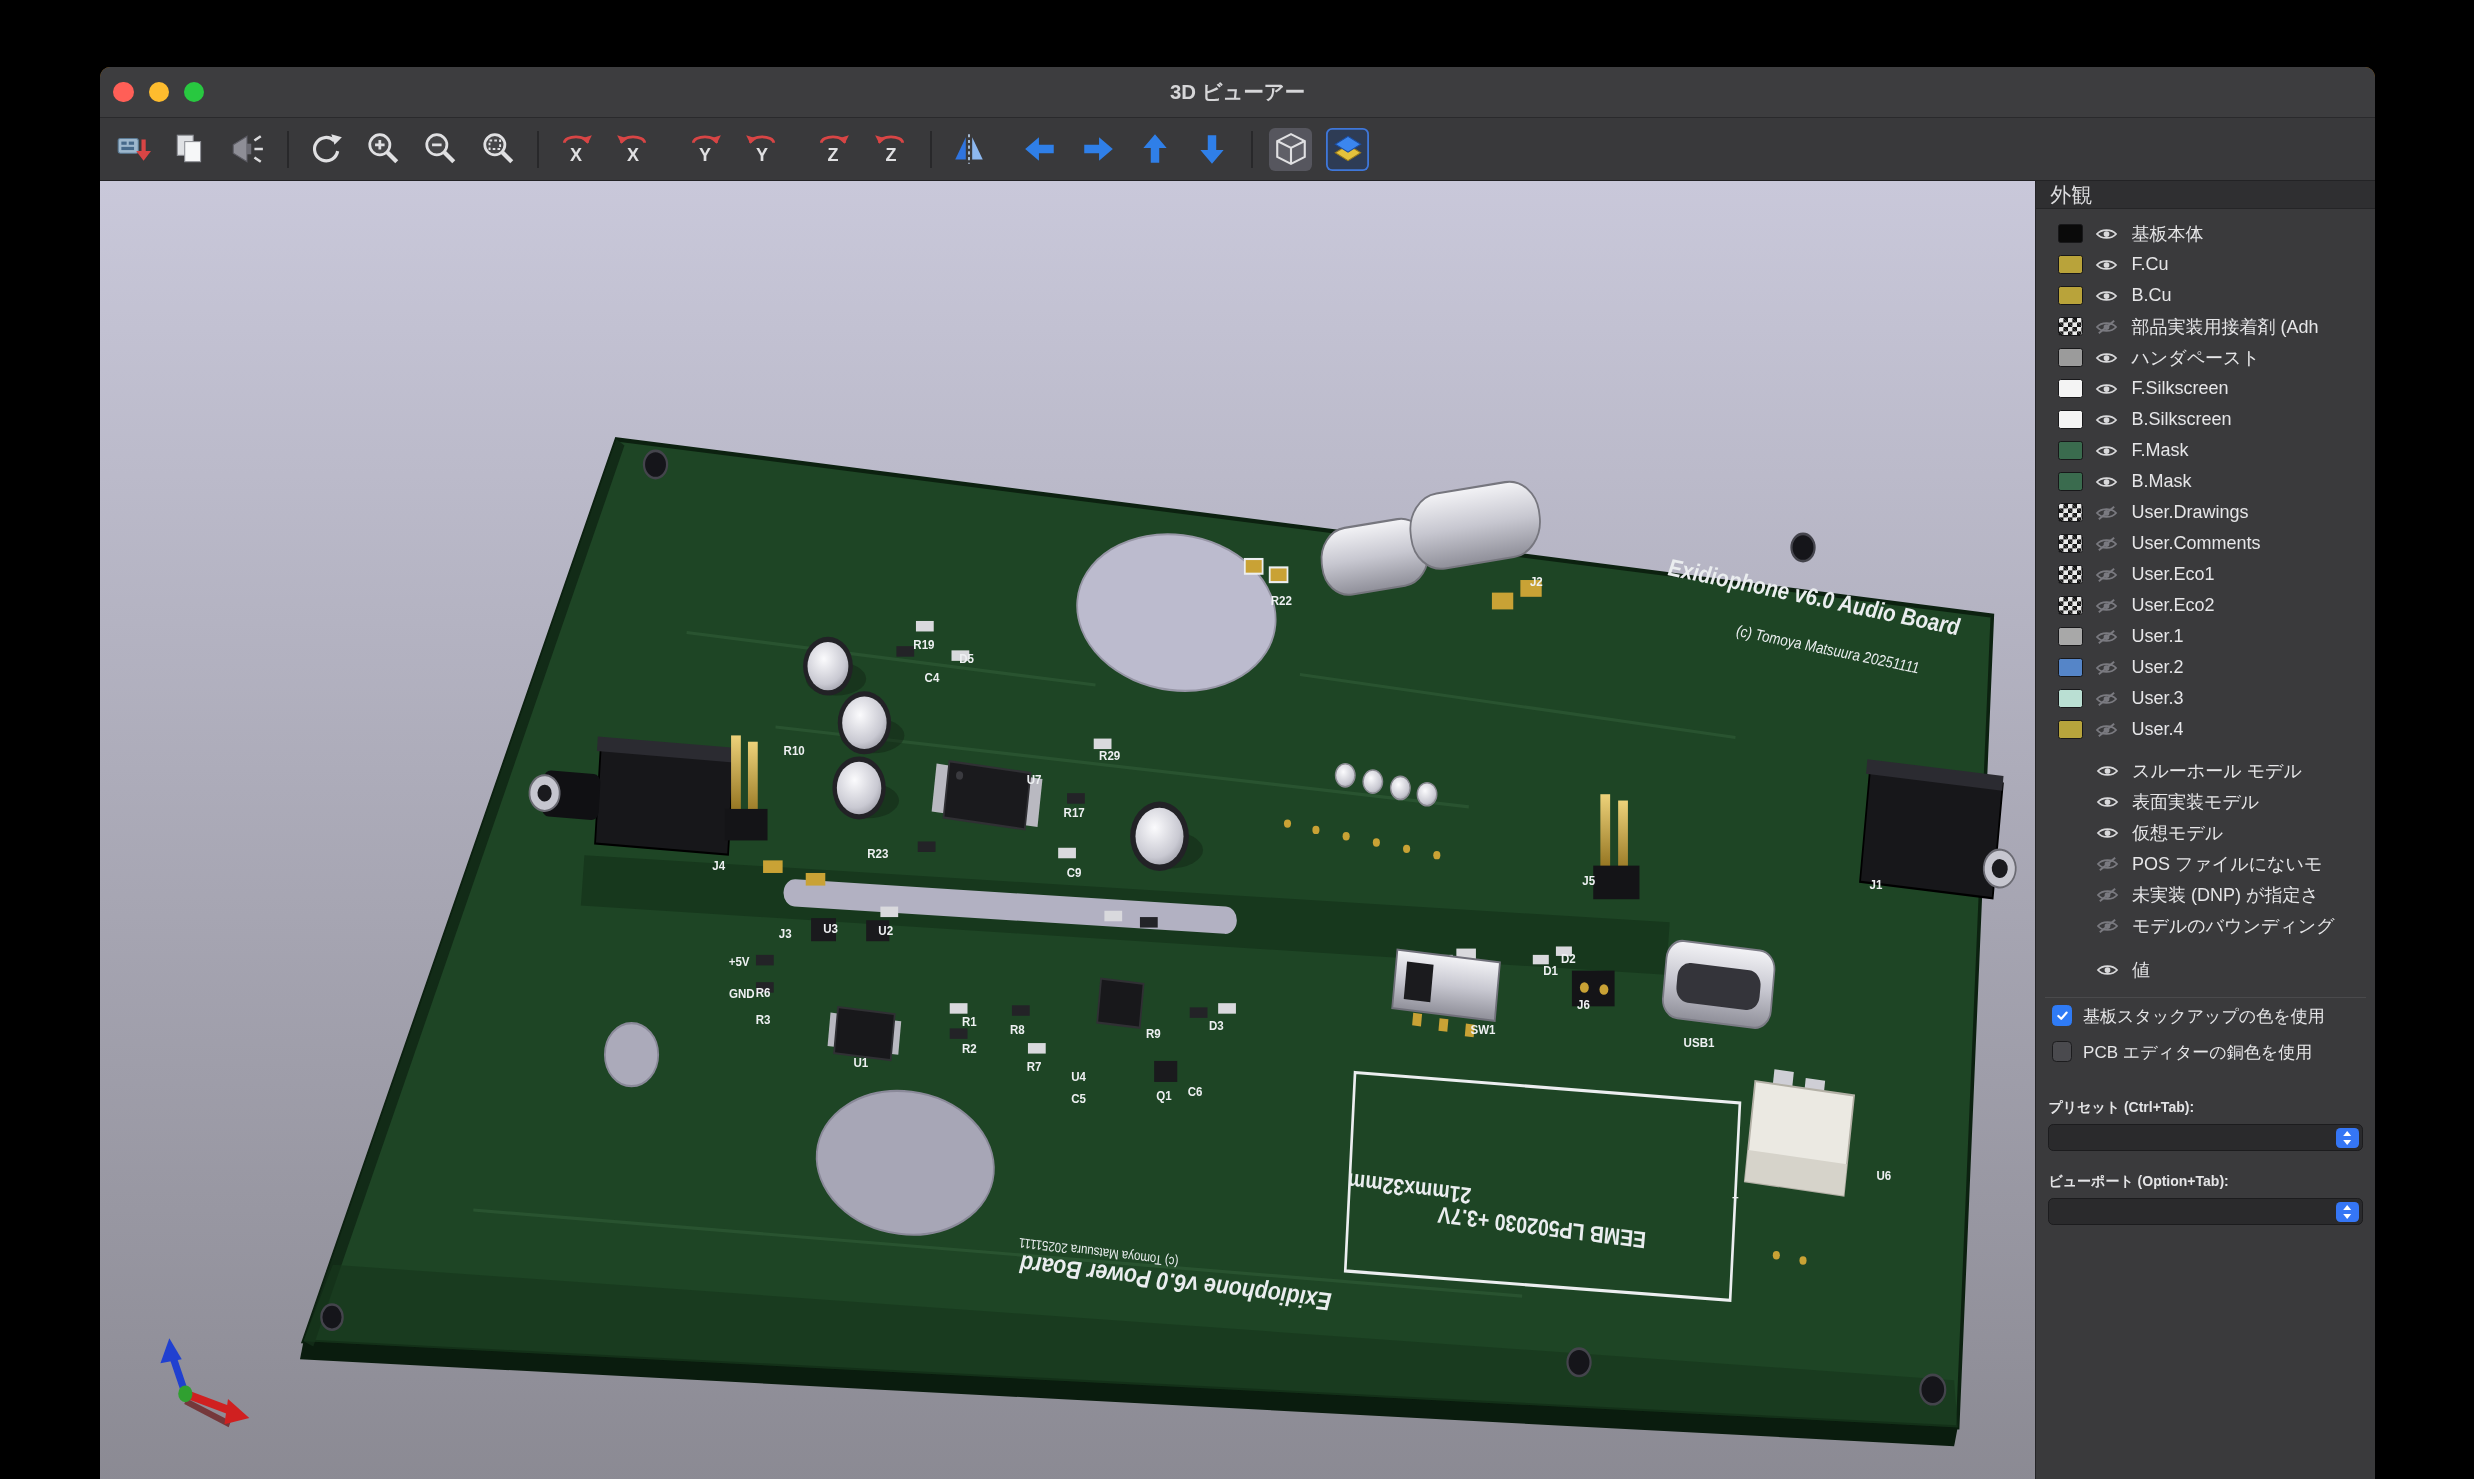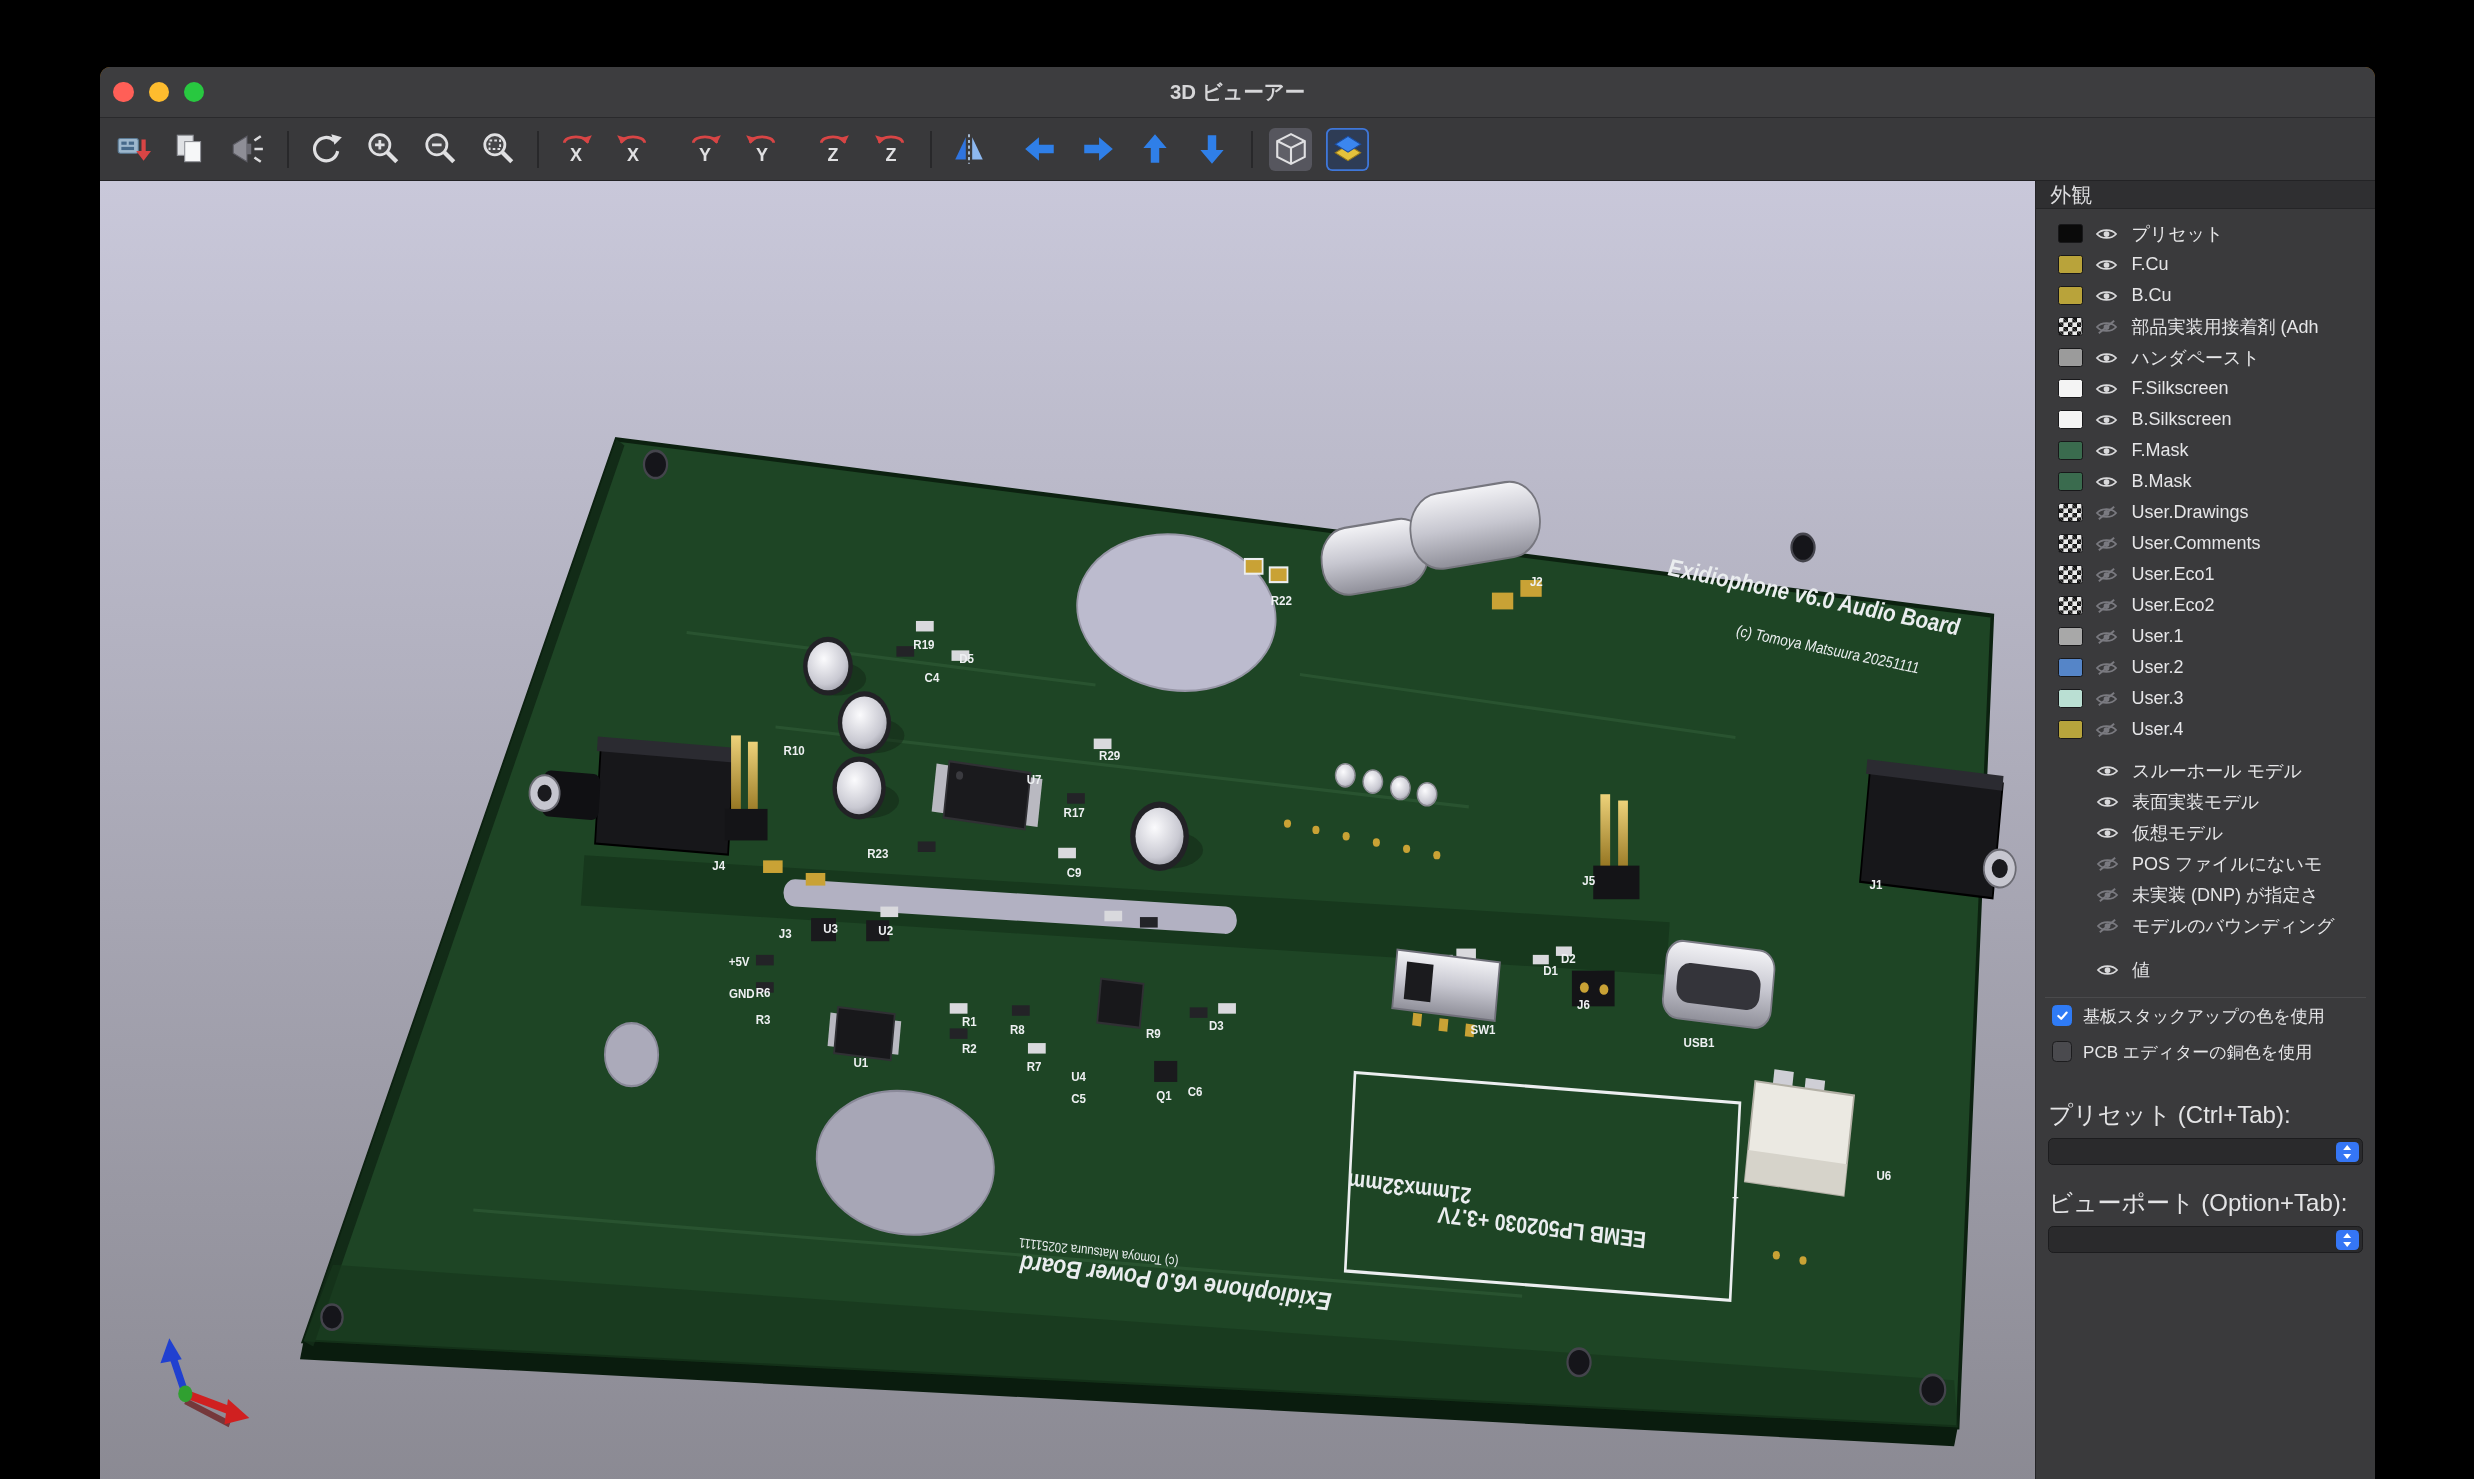--- a/index.html
+++ b/index.html
@@ -53,21 +53,21 @@
   .model-list { margin-top:10.7px; }
   .mrow { height:31px; display:flex; align-items:center; padding-left:60px; }
   .mrow.gap-top { margin-top:12.4px; }
   .sep-line { height:0.9px; background:#4a4a4c; margin:12.4px 9px 0 9px; }
   .cb-list { margin-top:7.1px; }
   .cbrow { height:36px; display:flex; align-items:flex-start; padding-left:16px; }
   .cb { width:20.4px; height:20.4px; border-radius:4.4px; background:#4a4a4e; border:0.9px solid #1c1c1e;
     margin-right:10.7px; display:flex; align-items:center; justify-content:center; flex:0 0 20.4px; }
   .cb.on { background:#2f7bf6; border-color:#2f7bf6; }
   .cblab { color:#e6e6e8; font-size:17px; white-space:nowrap; overflow:hidden; }
-  .combo-label { margin:21.3px 12.4px 0; color:#e4e4e6; font-size:24px; white-space:nowrap; }
+  .combo-label { margin:21.3px 12.4px 0; color:#e4e4e6; font-size:14px; white-space:nowrap;font-weight:bold; }
   .combo { margin:7.1px 12.4px 0; height:27.6px; background:#2a2a2c; border:0.9px solid #1c1c1e;
     border-radius:5.3px; position:relative; }
   .combo .val { position:absolute; left:9px; top:0; line-height:26px; color:#e6e6e8; font-size:16px; }
   .stepper { position:absolute; right:2.7px; top:2.7px; width:23px; height:20.4px; background:#3576f5;
     border-radius:4.4px; display:flex; align-items:center; justify-content:center; }
 
   
   .statusbar { flex:0 0 47px; background:#39393b; border-top:0.9px solid #2a2a2c;
     position:relative; color:#c9c9cc; font-size:18px; }
   .statusbar span { position:absolute; top:0; line-height:46px; white-space:nowrap; }
@@ -502,21 +502,21 @@
         <div class="sb-header">外観</div>
         <div class="layer-list" id="layer-list">
             <div class="lrow">
               <span class="swatch" style="background: rgb(10, 10, 10);"></span>
               <span class="eye">
                 <svg viewBox="0 0 24 16" width="23" height="16">
                   <path d="M2 8 C6.5 2.5 17.5 2.5 22 8 C17.5 13.5 6.5 13.5 2 8 Z" fill="none" stroke="#d8d8da" stroke-width="1.8"></path>
                   <circle cx="12" cy="8" r="3" fill="#d8d8da"></circle>
                 </svg>
               </span>
-              <span class="lab">プリセット</span>
+              <span class="lab">基板本体</span>
             </div>
             <div class="lrow">
               <span class="swatch" style="background: rgb(185, 163, 58);"></span>
               <span class="eye">
                 <svg viewBox="0 0 24 16" width="23" height="16">
                   <path d="M2 8 C6.5 2.5 17.5 2.5 22 8 C17.5 13.5 6.5 13.5 2 8 Z" fill="none" stroke="#d8d8da" stroke-width="1.8"></path>
                   <circle cx="12" cy="8" r="3" fill="#d8d8da"></circle>
                 </svg>
               </span>
               <span class="lab">F.Cu</span>

